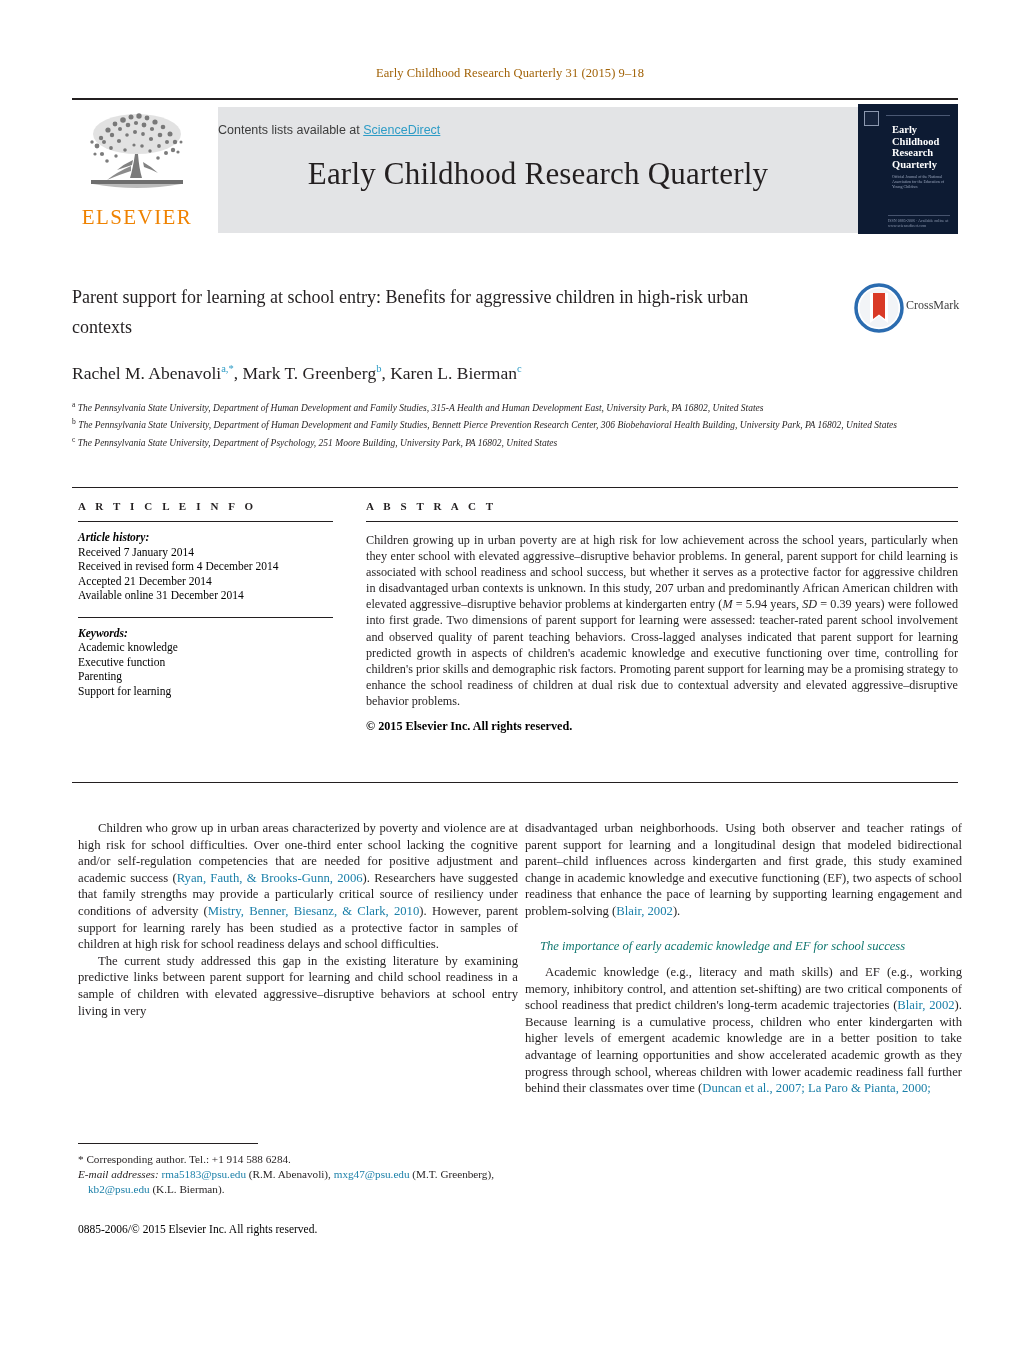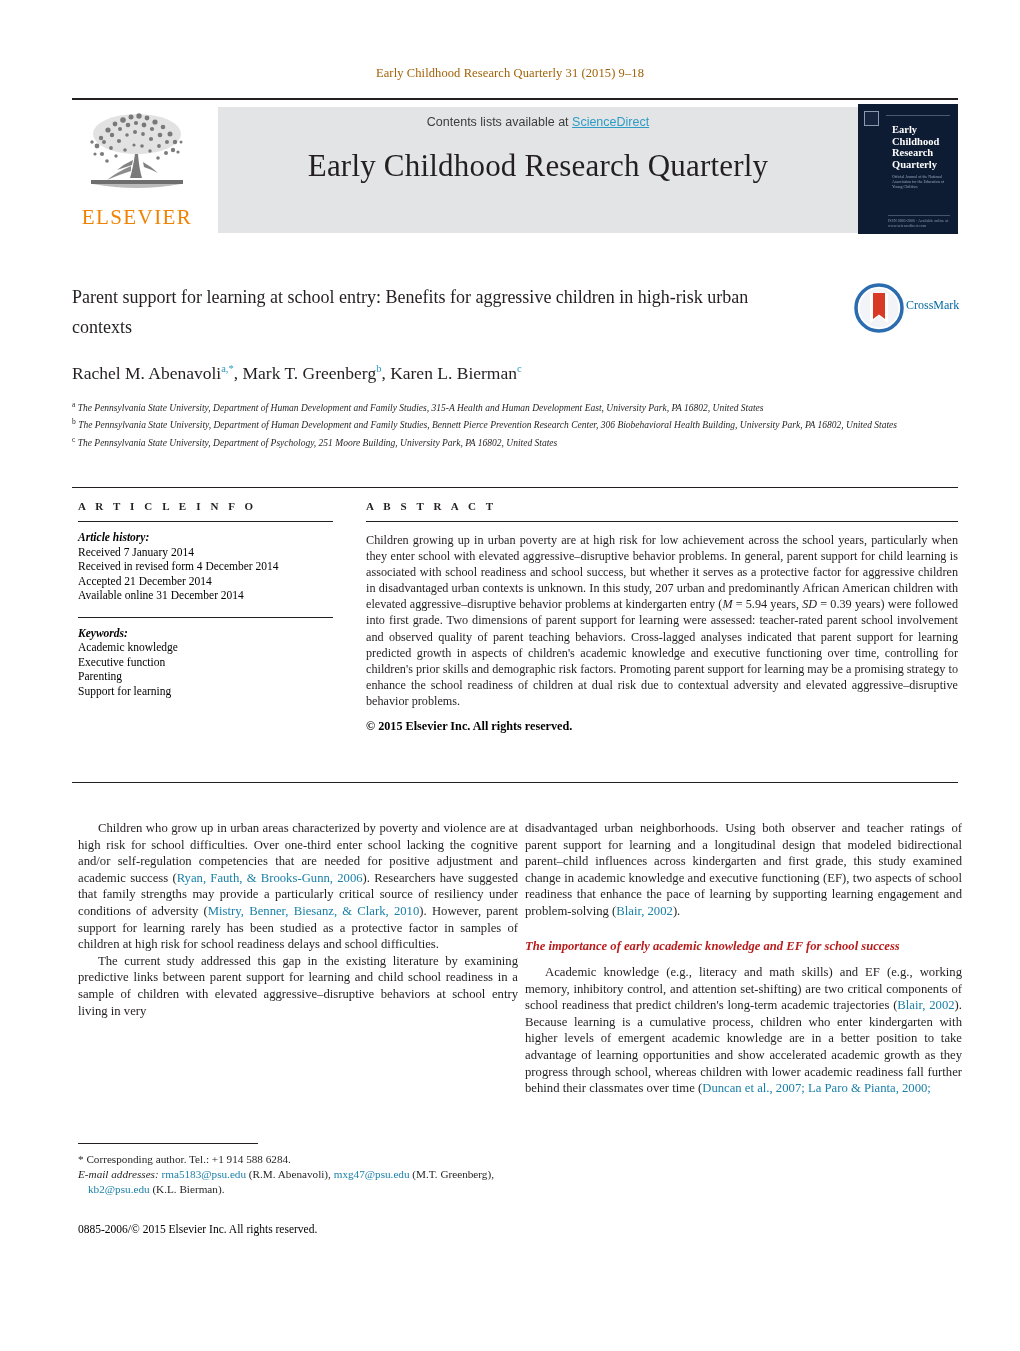--- a/index.html
+++ b/index.html
@@ -46,25 +46,25 @@
     margin-top: 1px;
   }
 
   .journal-band {
     position: absolute;
     top: 9px; left: 146px;
     width: 640px; height: 126px;
     background: #e3e4e6;
   }
   .contents-line {
-    text-align: center;
+    text-align: left;
     font-family: "Liberation Sans", sans-serif;
     font-size: 12.5px;
     color: #3c3c3c;
-    padding-top: 8px;
+    padding-top: 16px;
   }
   .contents-line .sd { color: #2e9cc6; }
   .journal-name {
     text-align: center;
     font-family: "Liberation Serif", serif;
     font-size: 31px;
     color: #231f20;
     margin-top: 19px;
     letter-spacing: 0.2px;
   }
@@ -142,21 +142,21 @@
   }
   .authors sup { font-size: 10.5px; color: #2e9cc6; }
 
   .crossmark {
     position: absolute; top: 1px; left: 782px;
     width: 110px; height: 50px;
   }
   .crossmark-label {
     position: absolute; left: 52px; top: 15px;
     font-family: "Liberation Serif", serif;
-    font-size: 12px; color: #0369a1;
+    font-size: 12px; color: #404040;
   }
 
   .affils {
     margin-top: 14px;
     width: 880px;
     font-family: "Liberation Serif", serif;
     font-style: italic;
     font-size: 9.5px;
     line-height: 14.5px;
     color: #231f20;
@@ -209,27 +209,27 @@
   .col-right { position: absolute; top: 820px; left: 525px; width: 437px; }
 
   h2.head {
     margin: 0 0 12px 0;
     font-family: "Liberation Serif", serif;
     font-size: 13.5px;
     font-weight: bold;
     color: #231f20;
   }
   h3.subhead {
-    margin: 18px 0 10px 0;
+    margin: 18px 0 10px 15px;
     font-family: "Liberation Serif", serif;
     font-size: 12.6px;
     font-style: italic;
-    font-weight: bold;
+    font-weight: normal;
     line-height: 16.5px;
-    color: #b91c1c;
+    color: #0f766e;
   }
   p.body-p {
     margin: 0;
     font-size: 12.7px;
     line-height: 16.6px;
     text-align: justify;
     text-indent: 20px;
     color: #231f20;
   }
   p.body-p.cont { text-indent: 0; }

